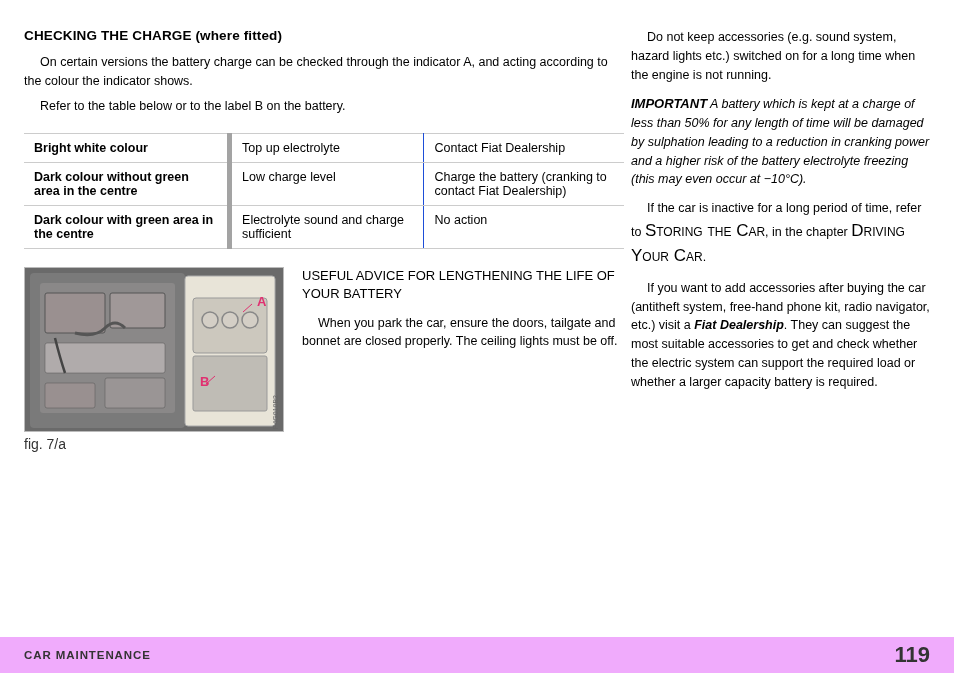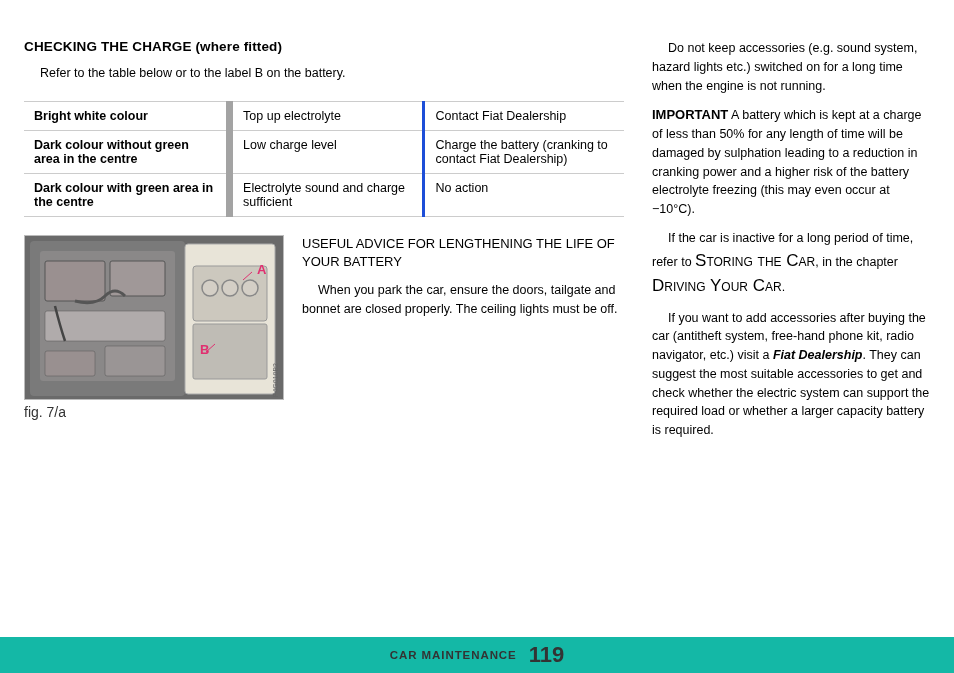--- a/index.html
+++ b/index.html
@@ -18,22 +18,21 @@
       background: #fff;
       display: flex;
       flex-direction: column;
       position: relative;
       overflow: hidden;
     }
     .content-area {
       display: flex;
       flex: 1;
       padding: 28px 24px 12px 24px;
-      gap: 28px;
-      margin-top: 11px;
+      gap: 7px;
     }
     .left-column {
       flex: 0 0 600px;
       max-width: 600px;
     }
     .right-column {
       flex: 1;
       font-size: 12.5px;
       line-height: 1.5;
     }
@@ -61,25 +60,25 @@
       padding: 7px 10px;
       vertical-align: top;
       border-bottom: 1px solid #ccc;
     }
     .charge-table tr:first-child td {
       border-top: 1px solid #ccc;
     }
     .charge-table td:first-child {
       width: 185px;
       font-weight: bold;
-      border-right: 7px solid #a3a3a3;
+      border-right: 5px solid #a3a3a3;
     }
     .charge-table td:nth-child(2) {
       width: 175px;
-      border-right: 3px solid #1d4ed8;
+      border-right: 1px solid #1d4ed8;
     }
     .charge-table td:nth-child(3) {
       width: 180px;
     }
     
     .bottom-left {
       display: flex;
       gap: 18px;
       align-items: flex-start;
       margin-top: 8px;
@@ -126,20 +125,21 @@
     }
     
     .right-intro {
       text-indent: 16px;
       margin-bottom: 10px;
       line-height: 1.5;
     }
     .important-block {
       margin-bottom: 10px;
       line-height: 1.5;
+      font-style: italic;
     }
     .important-label {
       font-weight: bold;
       font-size: 13px;
     }
     .small-caps {
       font-variant: small-caps;
       font-size: 17px;
     }
     .bold-italic {
@@ -147,24 +147,24 @@
       font-style: italic;
     }
     .right-para {
       text-indent: 16px;
       margin-bottom: 10px;
       line-height: 1.5;
     }
     
     .footer {
       height: 36px;
-      background: #14b8a6;
+      background: #f0abfc;
       display: flex;
       align-items: center;
-      justify-content: center;
+      justify-content: space-between;
       padding: 0 24px;
       gap: 12px;
     }
     .footer-label {
       font-size: 11.5px;
       color: #333;
       text-transform: uppercase;
       letter-spacing: 0.08em;
       font-weight: bold;
     }
@@ -176,20 +176,23 @@
   </style>
 </head>
 <body>
 
 <div class="page">
   <div class="content-area">
 
     <div class="left-column">
       <div class="section-title">CHECKING THE CHARGE (where fitted)</div>
 
+      <p class="intro-text">
+        <span>On certain versions the battery charge can be checked through the indicator A, and acting according to the colour the indicator shows.</span>
+      </p>
       <p class="intro-text">
         <span>Refer to the table below or to the label B on the battery.</span>
       </p>
 
       <table class="charge-table">
         <tbody>
           <tr>
             <td>Bright white colour</td>
             <td>Top up electrolyte</td>
             <td>Contact Fiat Dealership</td>

